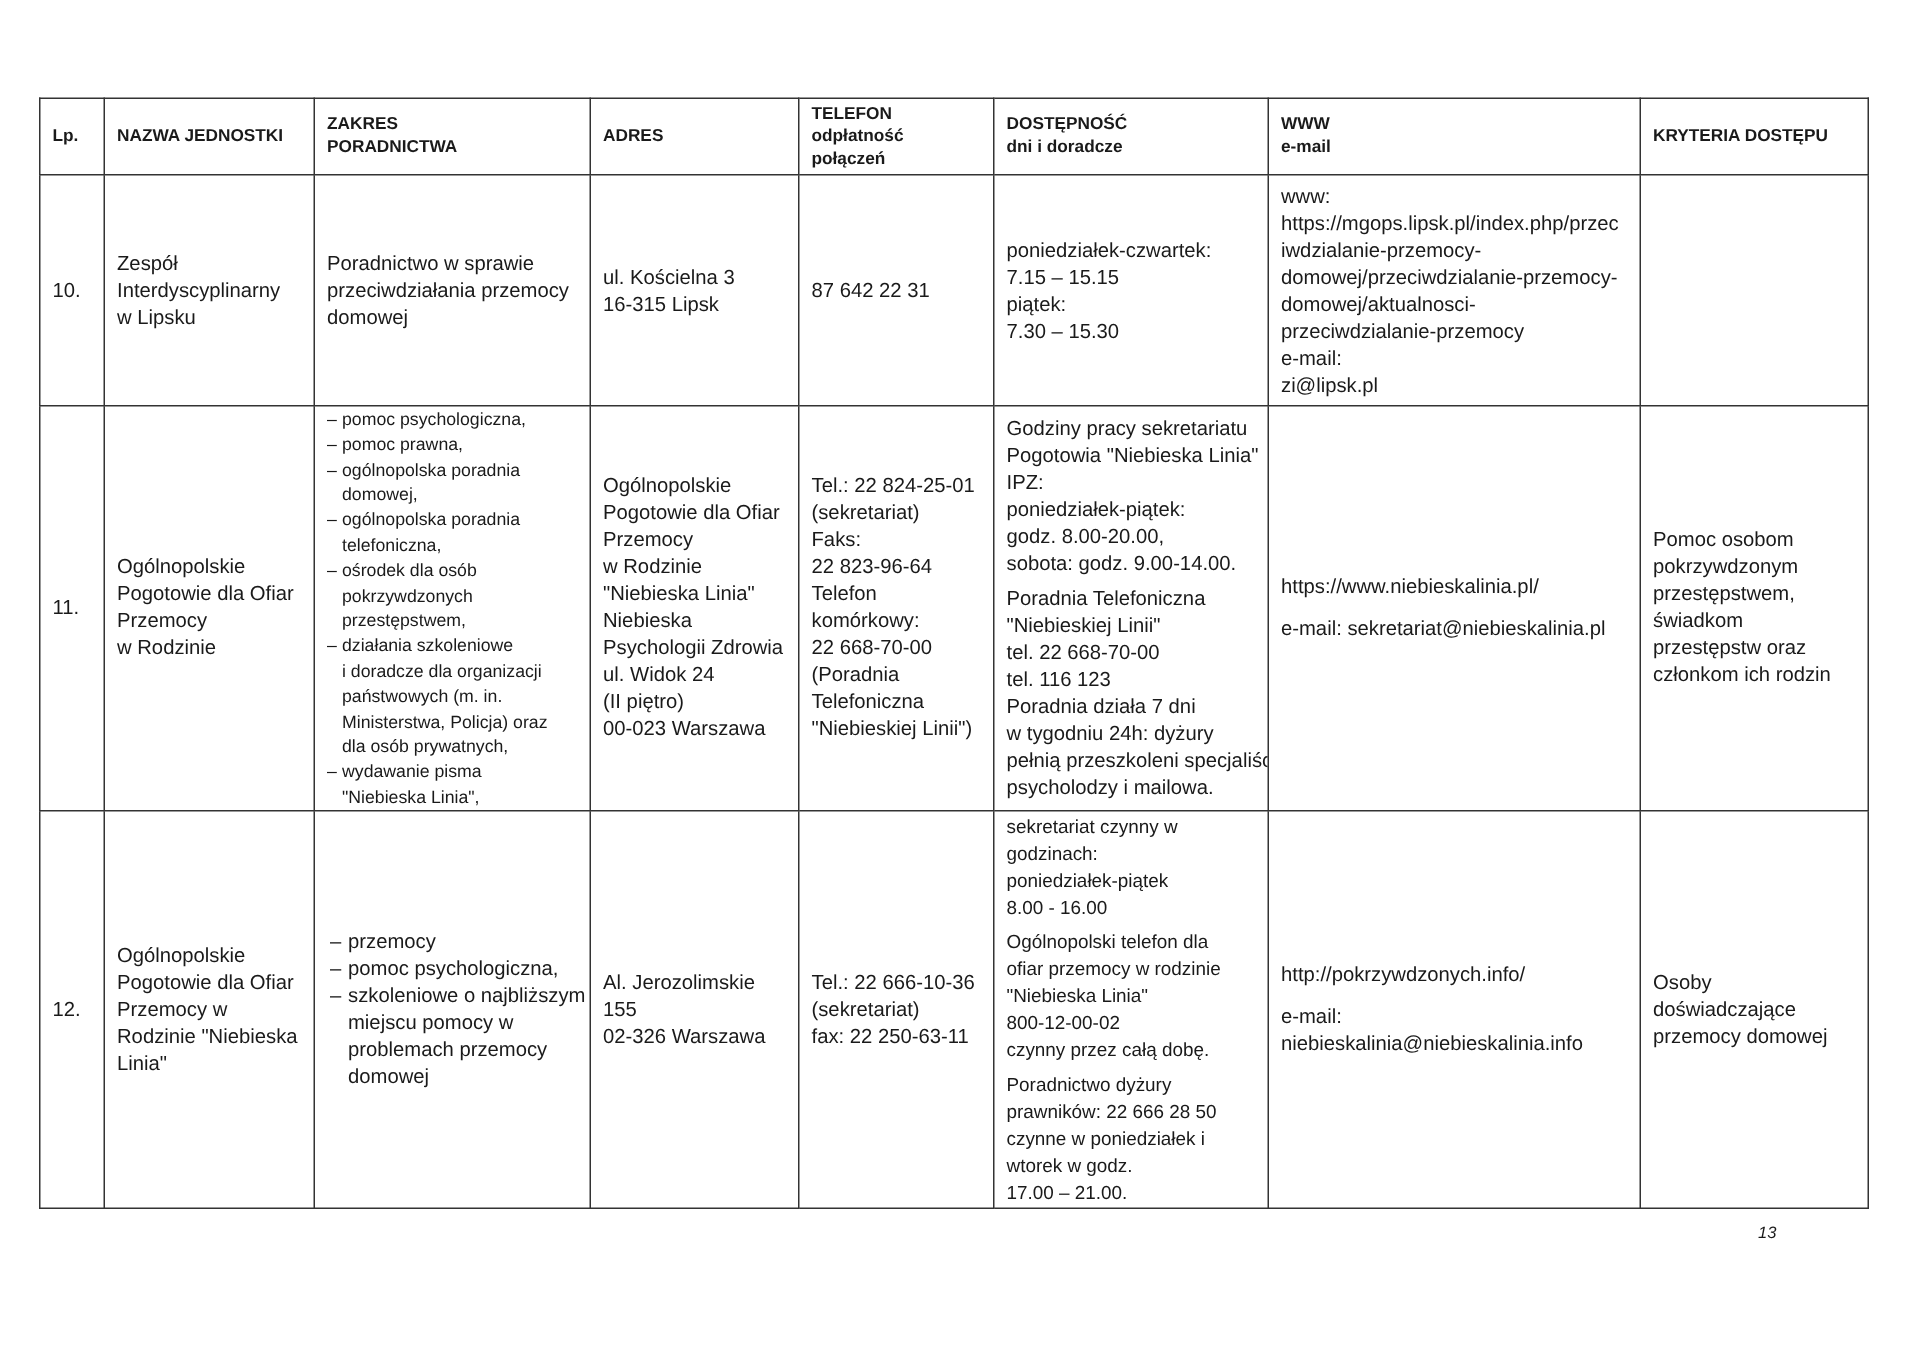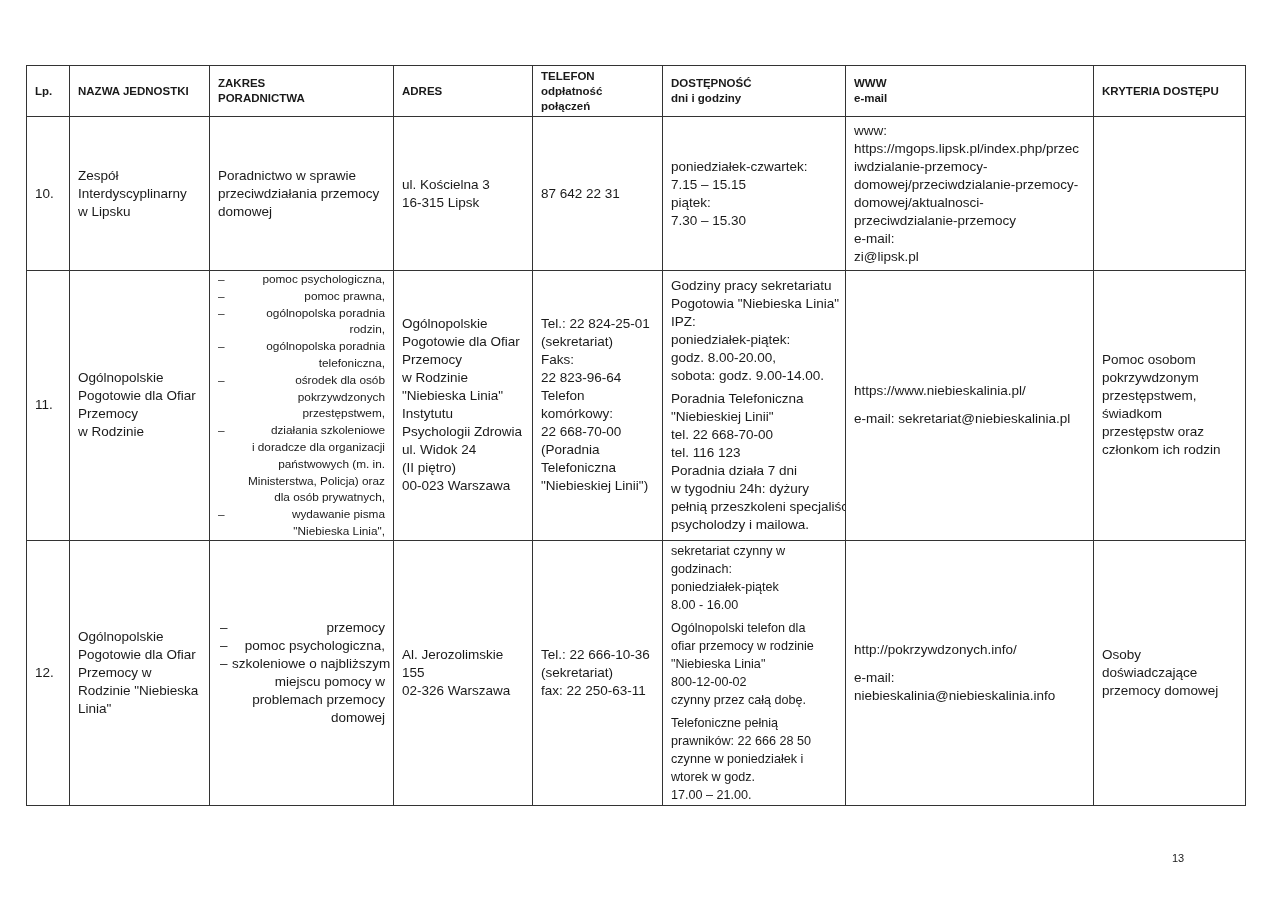--- a/index.html
+++ b/index.html
@@ -13,25 +13,25 @@
   table.doc th .sub { display: block; }
   table.doc td { font-size: 13.5px; line-height: 18px; }
   tr.hdr { height: 51px; }
   tr.r10 { height: 154px; }
   tr.r11 { height: 269px; }
   tr.r12 { height: 265px; }
   .line { display: block; white-space: nowrap; }
   .small { font-size: 11.8px; line-height: 16.8px; }
   .gap { display: block; height: 6px; }
   .list { margin: 0; padding: 0; list-style: none; }
-  .list li { position: relative; padding-left: 14px; text-align: right; }
+  .list li { position: relative; padding-left: 14px; }
   .list li::before { content: "\2013"; position: absolute; left: 2px; top: 0; }
   .list.small li { padding-left: 10px; }
   .list.small li::before { left: 0; }
-  .page-num { position: absolute; left: 1172px; top: 852px; font-size: 11px; }
+  .page-num { position: absolute; left: 1172px; top: 816px; font-size: 11px; font-style: italic; }
 </style>
 </head>
 <body>
 
 <table class="doc">
   <colgroup>
     <col style="width:43px">
       <col style="width:140px">
       <col style="width:184px">
       <col style="width:139px">
@@ -49,21 +49,21 @@
           <span class="sub">PORADNICTWA</span>
         </th>
     <th>ADRES</th>
     <th>
           <span class="sub">TELEFON</span>
           <span class="sub">odpłatność</span>
           <span class="sub">połączeń</span>
         </th>
     <th>
           <span class="sub">DOSTĘPNOŚĆ</span>
-          <span class="sub">dni i godziny</span>
+          <span class="sub">dni i doradcze</span>
         </th>
     <th>
           <span class="sub">WWW</span>
           <span class="sub">e-mail</span>
         </th>
     <th>KRYTERIA DOSTĘPU</th>
   </tr>
 
   <tr class="r10">
     <td>10.</td>
@@ -114,21 +114,21 @@
     <td class="small">
           <ul class="list small">
             <li>
               <span class="line">pomoc psychologiczna,</span>
             </li>
             <li>
               <span class="line">pomoc prawna,</span>
             </li>
             <li>
               <span class="line">ogólnopolska poradnia</span>
-              <span class="line">rodzin,</span>
+              <span class="line">domowej,</span>
             </li>
             <li>
               <span class="line">ogólnopolska poradnia</span>
               <span class="line">telefoniczna,</span>
             </li>
             <li>
               <span class="line">ośrodek dla osób</span>
               <span class="line">pokrzywdzonych</span>
               <span class="line">przestępstwem,</span>
             </li>
@@ -144,21 +144,21 @@
               <span class="line">"Niebieska Linia",</span>
             </li>
           </ul>
         </td>
     <td>
           <span class="line">Ogólnopolskie</span>
           <span class="line">Pogotowie dla Ofiar</span>
           <span class="line">Przemocy</span>
           <span class="line">w Rodzinie</span>
           <span class="line">"Niebieska Linia"</span>
-          <span class="line">Instytutu</span>
+          <span class="line">Niebieska</span>
           <span class="line">Psychologii Zdrowia</span>
           <span class="line">ul. Widok 24</span>
           <span class="line">(II piętro)</span>
           <span class="line">00-023 Warszawa</span>
         </td>
     <td>
           <span class="line">Tel.: 22 824-25-01</span>
           <span class="line">(sekretariat)</span>
           <span class="line">Faks:</span>
           <span class="line">22 823-96-64</span>
@@ -254,21 +254,21 @@
           <span class="gap" style="height: 5px;"></span>
           <div>
             <span class="line">Ogólnopolski telefon dla</span>
             <span class="line">ofiar przemocy w rodzinie</span>
             <span class="line">"Niebieska Linia"</span>
             <span class="line">800-12-00-02</span>
             <span class="line">czynny przez całą dobę.</span>
           </div>
           <span class="gap" style="height: 5px;"></span>
           <div>
-            <span class="line">Telefoniczne pełnią</span>
+            <span class="line">Poradnictwo dyżury</span>
             <span class="line">prawników:  22 666 28 50</span>
             <span class="line">czynne w poniedziałek i</span>
             <span class="line">wtorek w godz.</span>
             <span class="line">17.00 – 21.00.</span>
           </div>
         </td>
     <td>
           <div>
             <span class="line">http://pokrzywdzonych.info/</span>
           </div>

